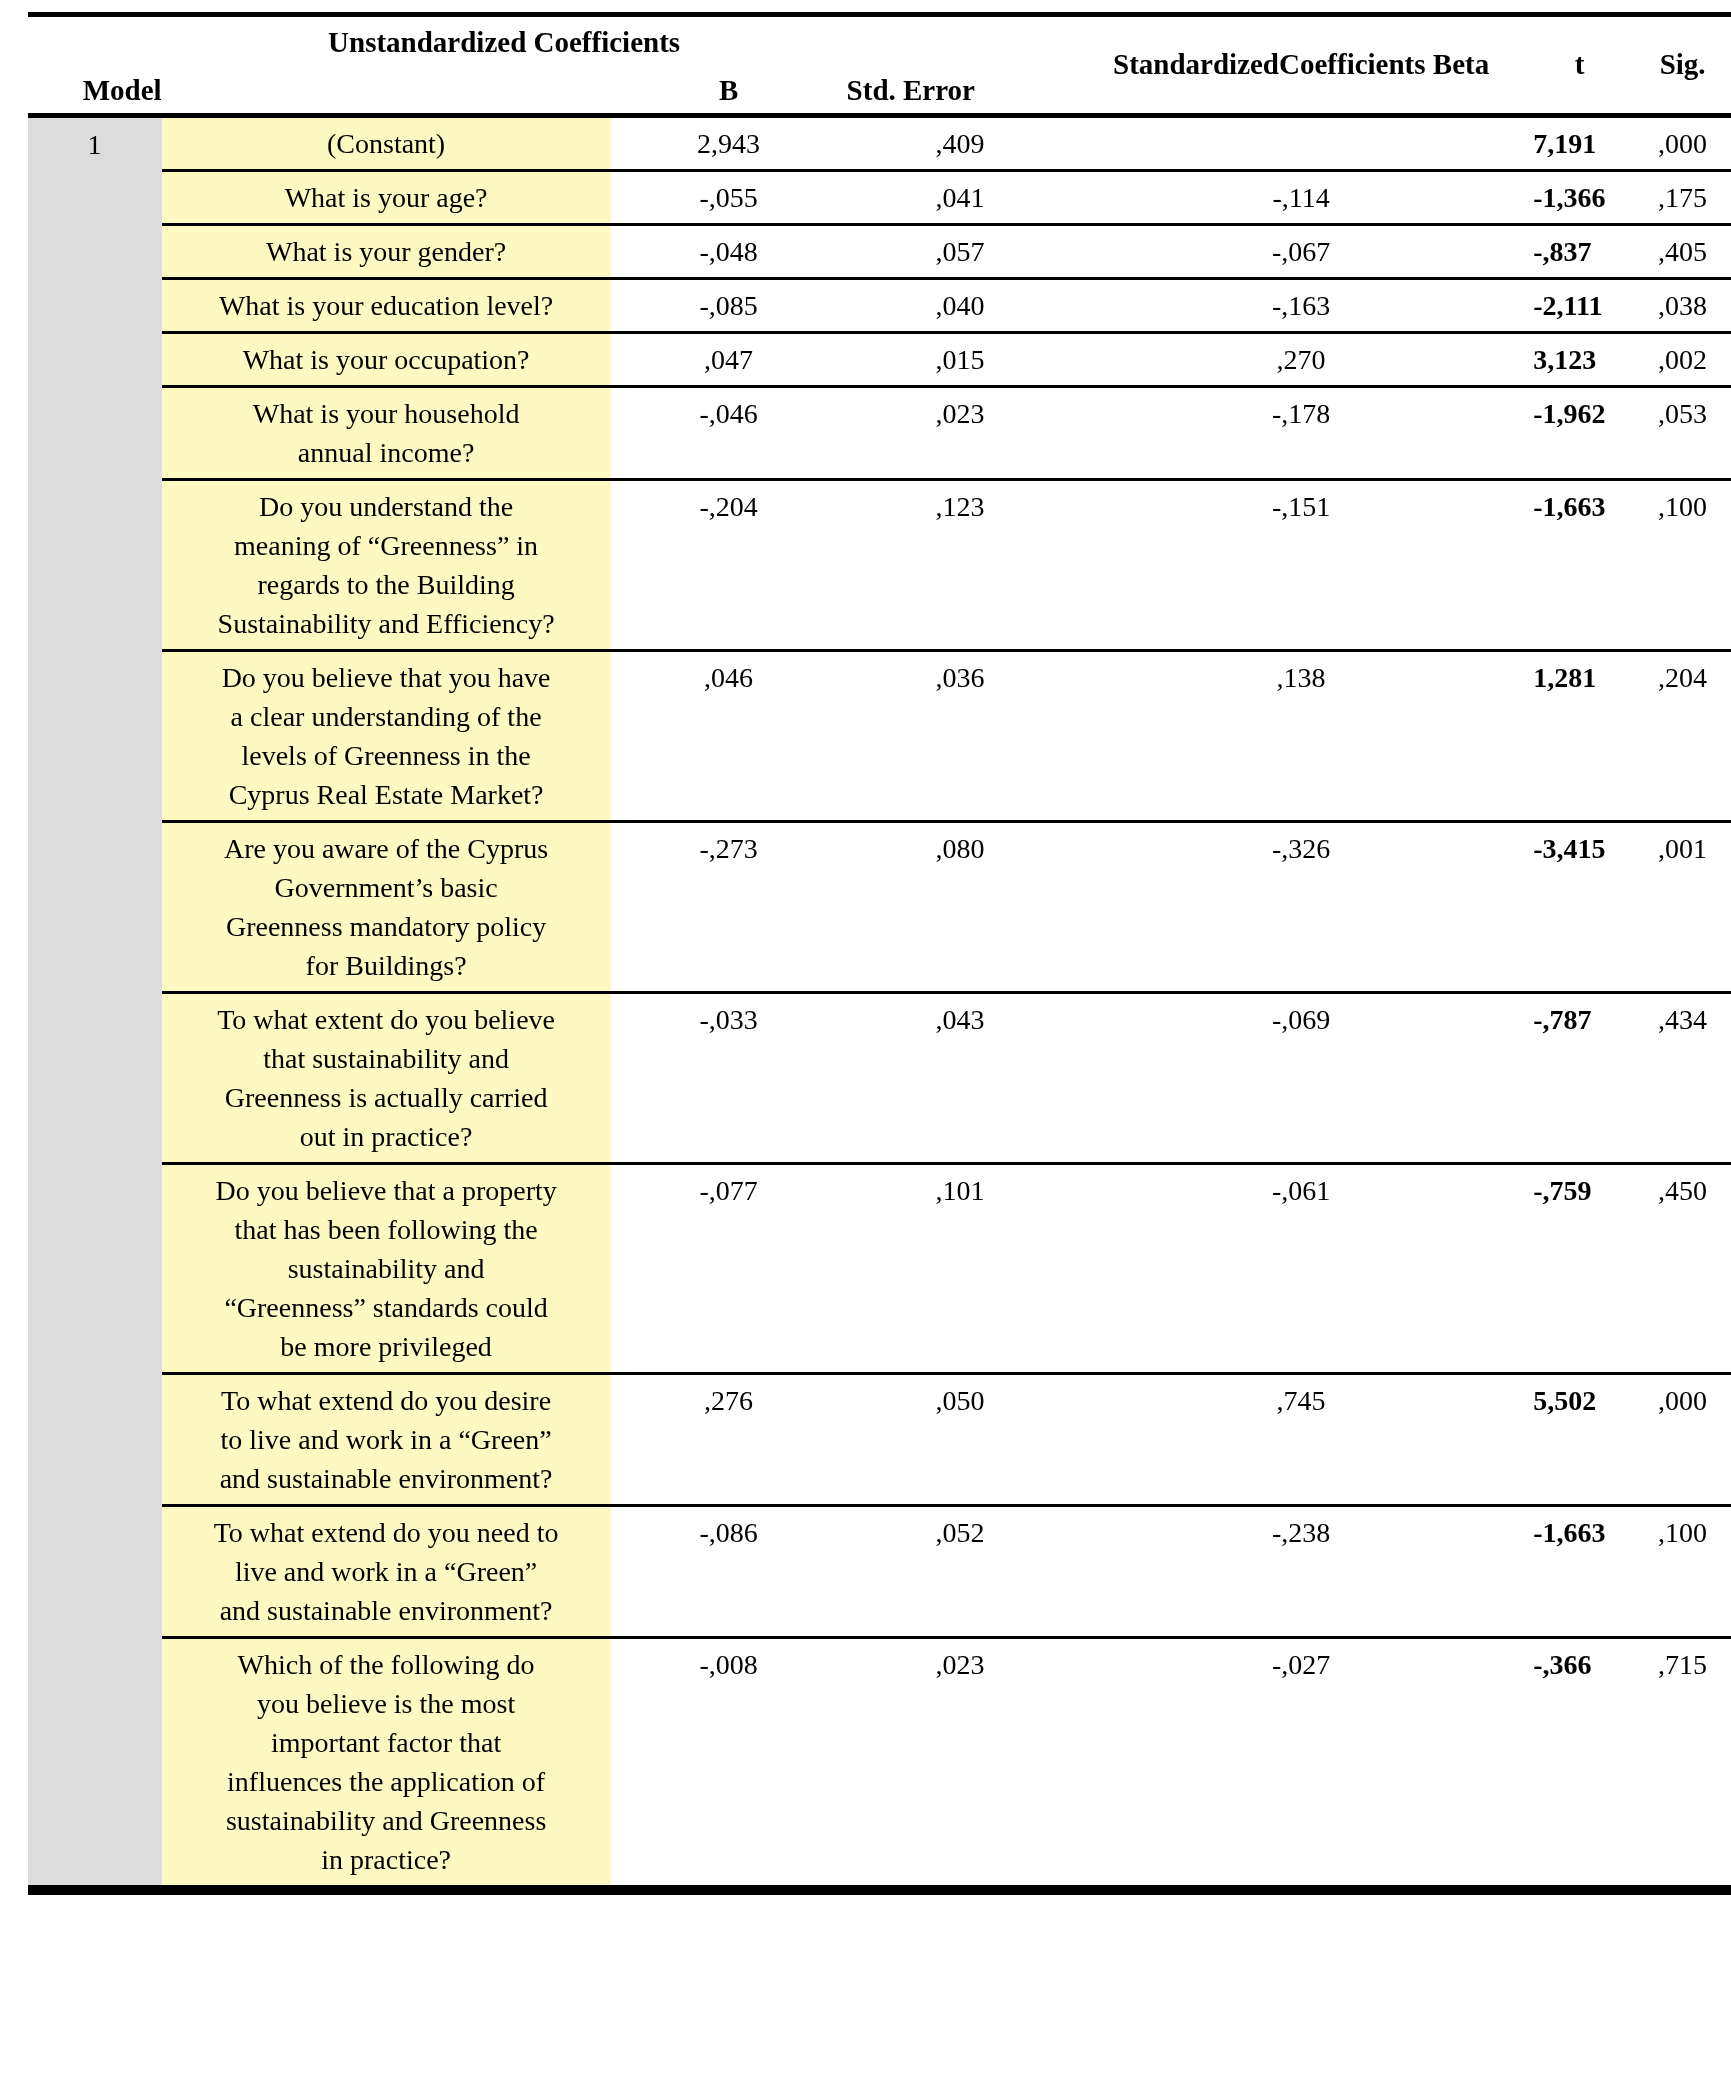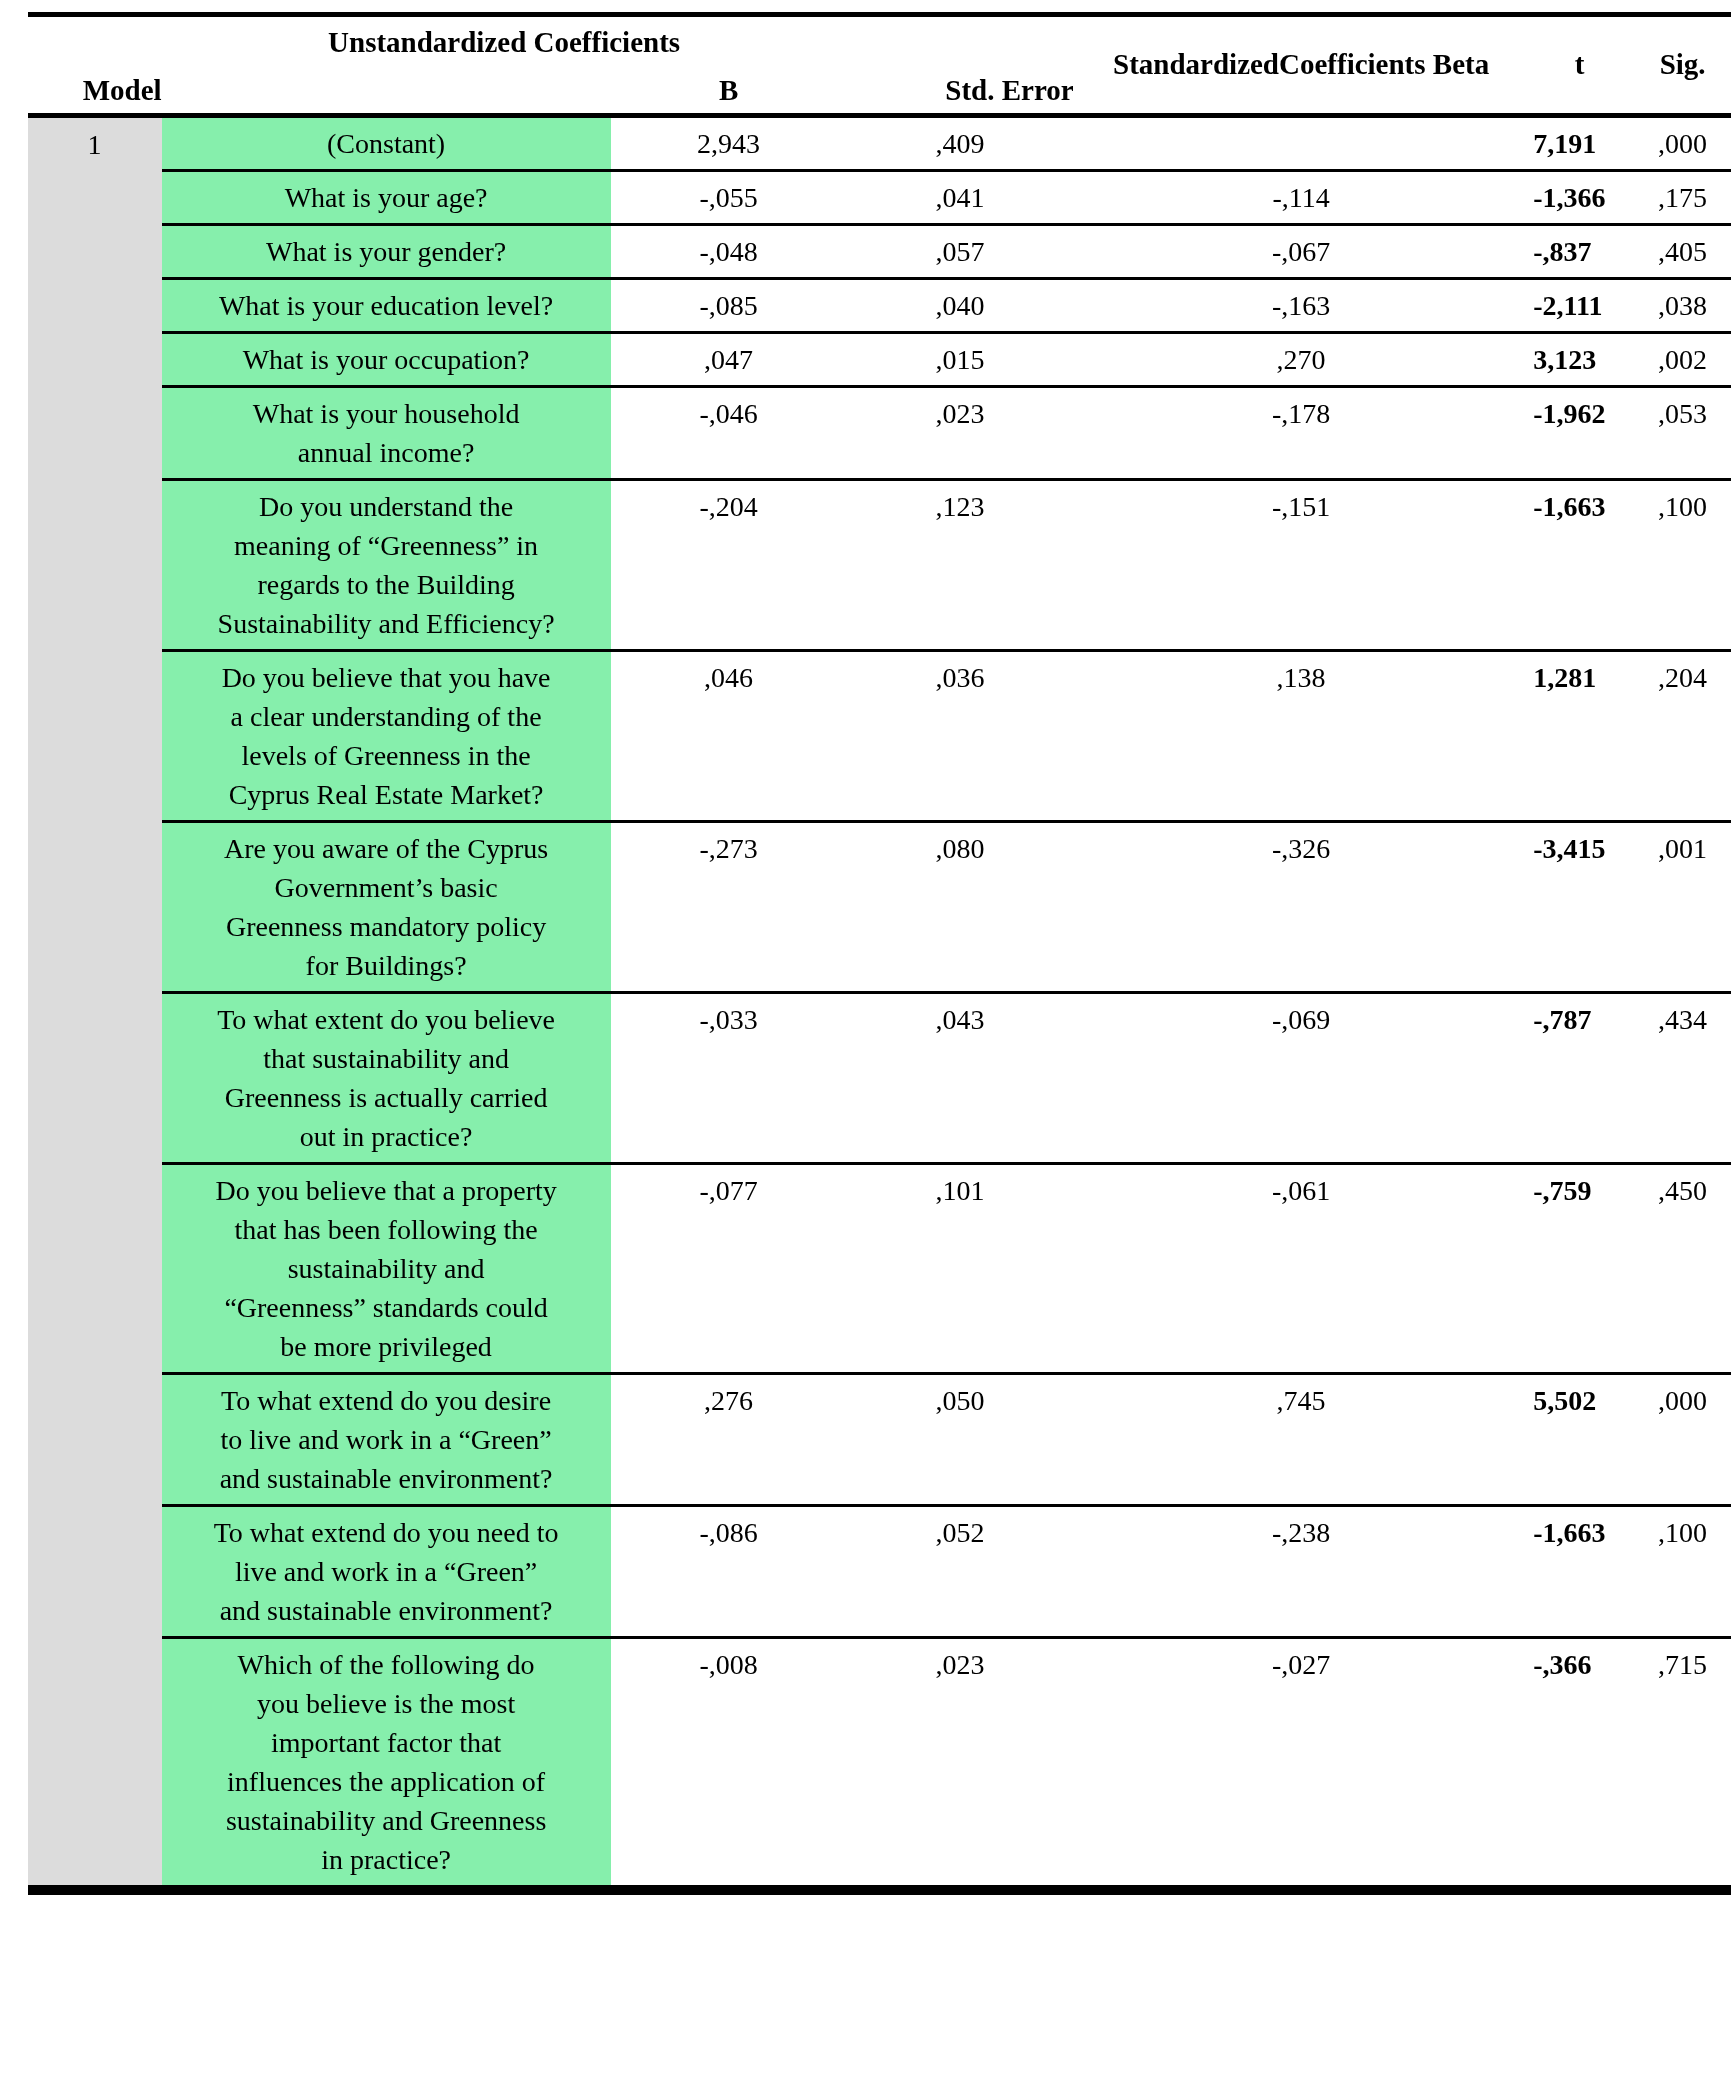--- a/index.html
+++ b/index.html
@@ -44,41 +44,41 @@
     border: 0;
     vertical-align: middle;
     white-space: nowrap;
   }
   thead tr.hr1 { height: 55px; }
   thead tr.hr2 { height: 46px; }
   thead tr.hr2 th, thead th.span2 { border-bottom: 5.6px solid #000; }
   th.h-model { text-align: right; padding-left: 15px; }
   th.h-unstd { text-align: center; }
   th.h-b { text-align: center; }
-  th.h-se { text-align: right; white-space: nowrap; }
+  th.h-se { text-align: left; white-space: nowrap; }
   th.h-beta { }
   th.h-t { text-align: center; }
   th.h-sig { text-align: center; font-family: Liberation Serif, serif; }
 
   tbody td {
     font-size: 28px;
     line-height: 39px;
     vertical-align: top;
     border-bottom: 3.7px solid #000;
     padding: 6px 4.6px;
   }
   tbody tr:last-child td { border-bottom: 0; }
   td.model-cell {
     background: #dcdcdc;
     text-align: center;
     border-bottom: 0;
     padding-top: 7.4px;
   }
   td.q {
-    background: #86efac;
+    background: #fef9c3;
     text-align: center;
     padding-left: 52px;
     padding-right: 52px;
   }
   td.num { text-align: center; white-space: nowrap; }
   td.t-col { text-align: left; font-weight: bold; }
   td.sig-col { }
 </style>
 </head>
 <body>

